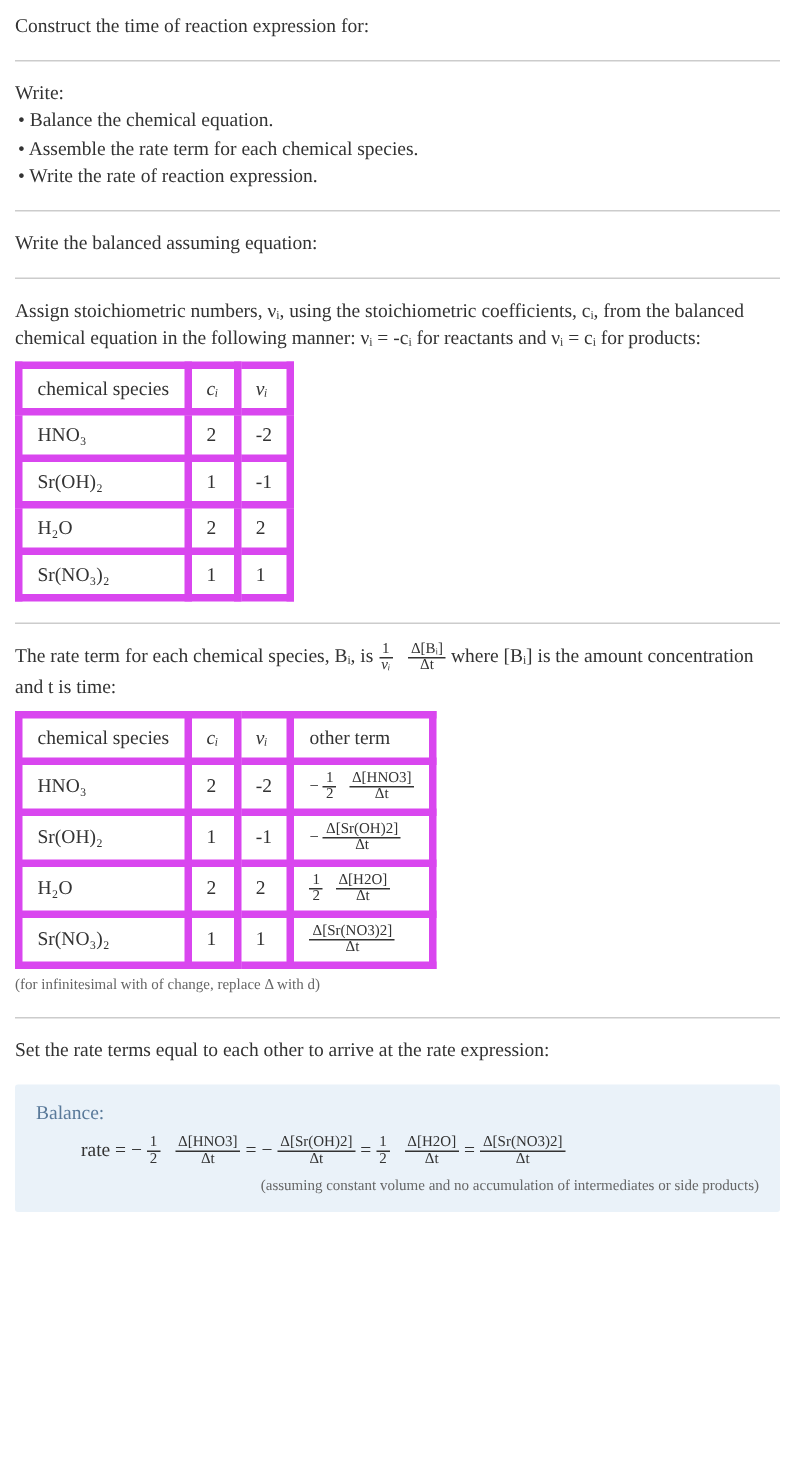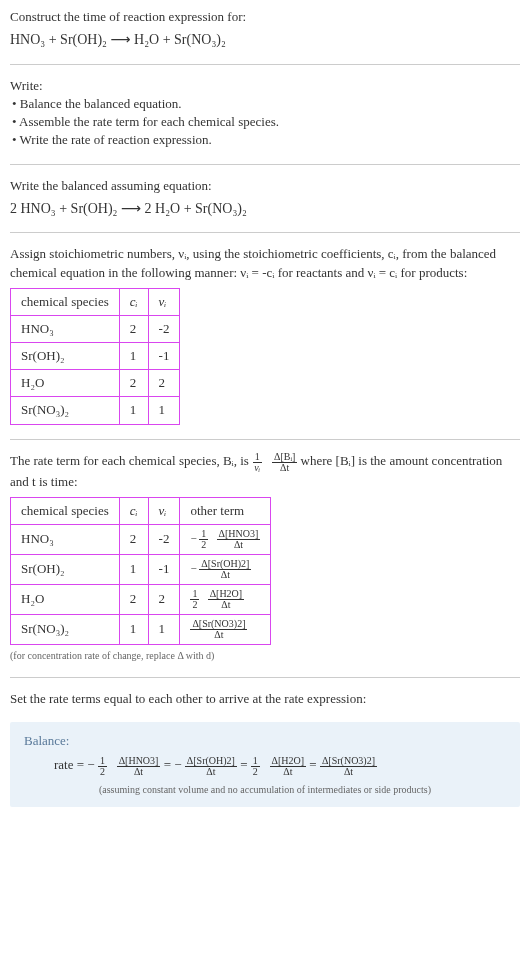--- a/index.html
+++ b/index.html
@@ -31,21 +31,21 @@
   }
   .plan-item {
     margin-left: 2px;
   }
   table {
     border-collapse: collapse;
     margin-top: 6px;
     font-size: 13px;
   }
   th, td {
-    border: 1px solid #d946ef;
+    border: 5px solid #d946ef;
     padding: 4px 10px;
     text-align: left;
     vertical-align: middle;
   }
   th {
     font-weight: normal;
     background: #fff;
   }
   .center {
     text-align: left;
@@ -65,21 +65,21 @@
     font-size: 13px;
     margin-bottom: 6px;
   }
   .answer-eq {
     margin-left: 30px;
     font-size: 13px;
   }
   .answer-note {
     font-size: 10px;
     color: #666;
-    text-align: center;
+    text-align: right;
     margin-top: 6px;
   }
   .rate-cell {
     white-space: nowrap;
     font-size: 11px;
   }
   .inline-frac {
     display: inline-flex;
     flex-direction: column;
     align-items: center;
@@ -96,37 +96,35 @@
   }
   .italic {
     font-style: italic;
   }
 </style>
 </head>
 <body>
 
 <div class="section">
   <div>Construct the time of reaction expression for:</div>
-  <div class="equation">HNO₃ + Sr(OH)₂ ⟶ H₂O + Sr(NO₃)₂</div>
 </div>
 
 <hr>
 
 <div class="section">
   <div>Write:</div>
-  <div class="plan-item">• Balance the balanced equation.</div>
+  <div class="plan-item">• Balance the chemical equation.</div>
   <div class="plan-item">• Assemble the rate term for each chemical species.</div>
   <div class="plan-item">• Write the rate of reaction expression.</div>
 </div>
 
 <hr>
 
 <div class="section">
   <div>Write the balanced assuming equation:</div>
-  <div class="equation">2 HNO₃ + Sr(OH)₂ ⟶ 2 H₂O + Sr(NO₃)₂</div>
 </div>
 
 <hr>
 
 <div class="section">
   <div>Assign stoichiometric numbers, νᵢ, using the stoichiometric coefficients, cᵢ, from the balanced chemical equation in the following manner: νᵢ = -cᵢ for reactants and νᵢ = cᵢ for products:</div>
   <table>
     <tbody>
         <tr>
       <th>chemical species</th>
@@ -231,21 +229,21 @@
       <td class="center">1</td>
       <td class="center rate-cell">
         <span class="inline-frac">
               <span class="num">Δ[Sr(NO3)2]</span>
               <span class="den">Δt</span>
             </span>
       </td>
     </tr>
   </tbody>
     </table>
-  <div class="note">(for concentration rate of change, replace Δ with d)</div>
+  <div class="note">(for infinitesimal with of change, replace Δ with d)</div>
 </div>
 
 <hr>
 
 <div class="section">
   <div>Set the rate terms equal to each other to arrive at the rate expression:</div>
 </div>
 
 <div class="answer-box">
   <div class="answer-label">Balance:</div>

